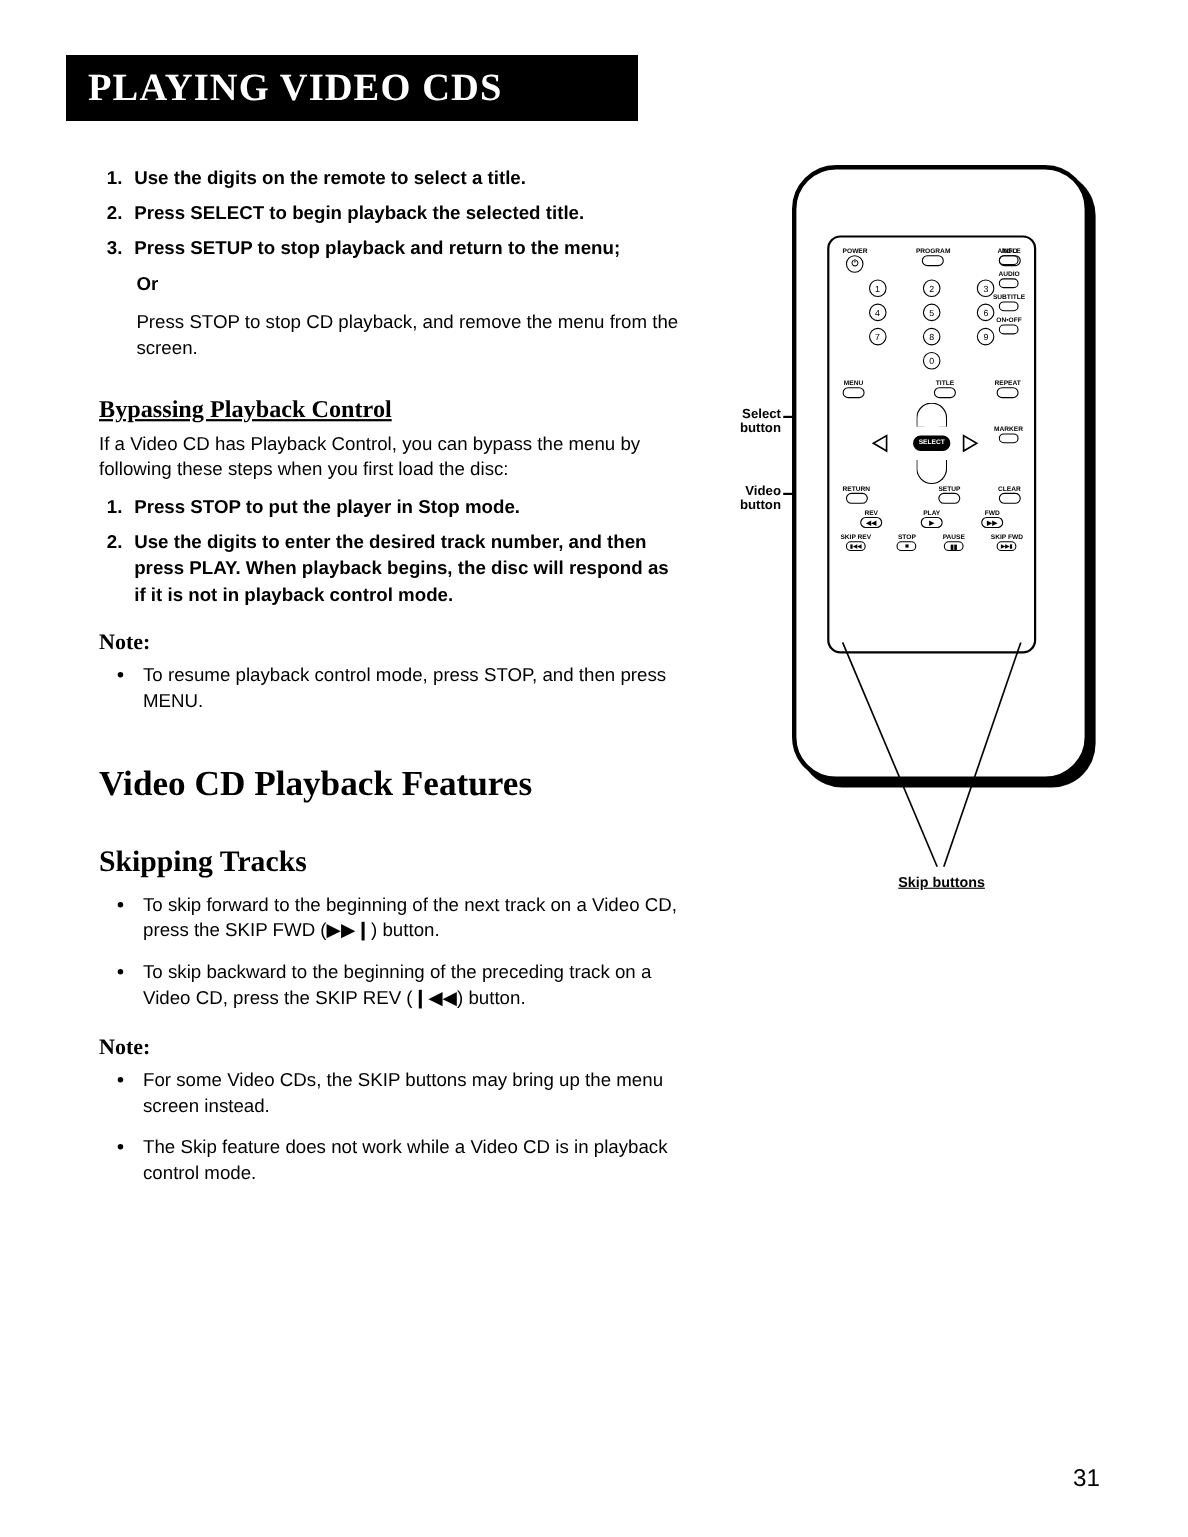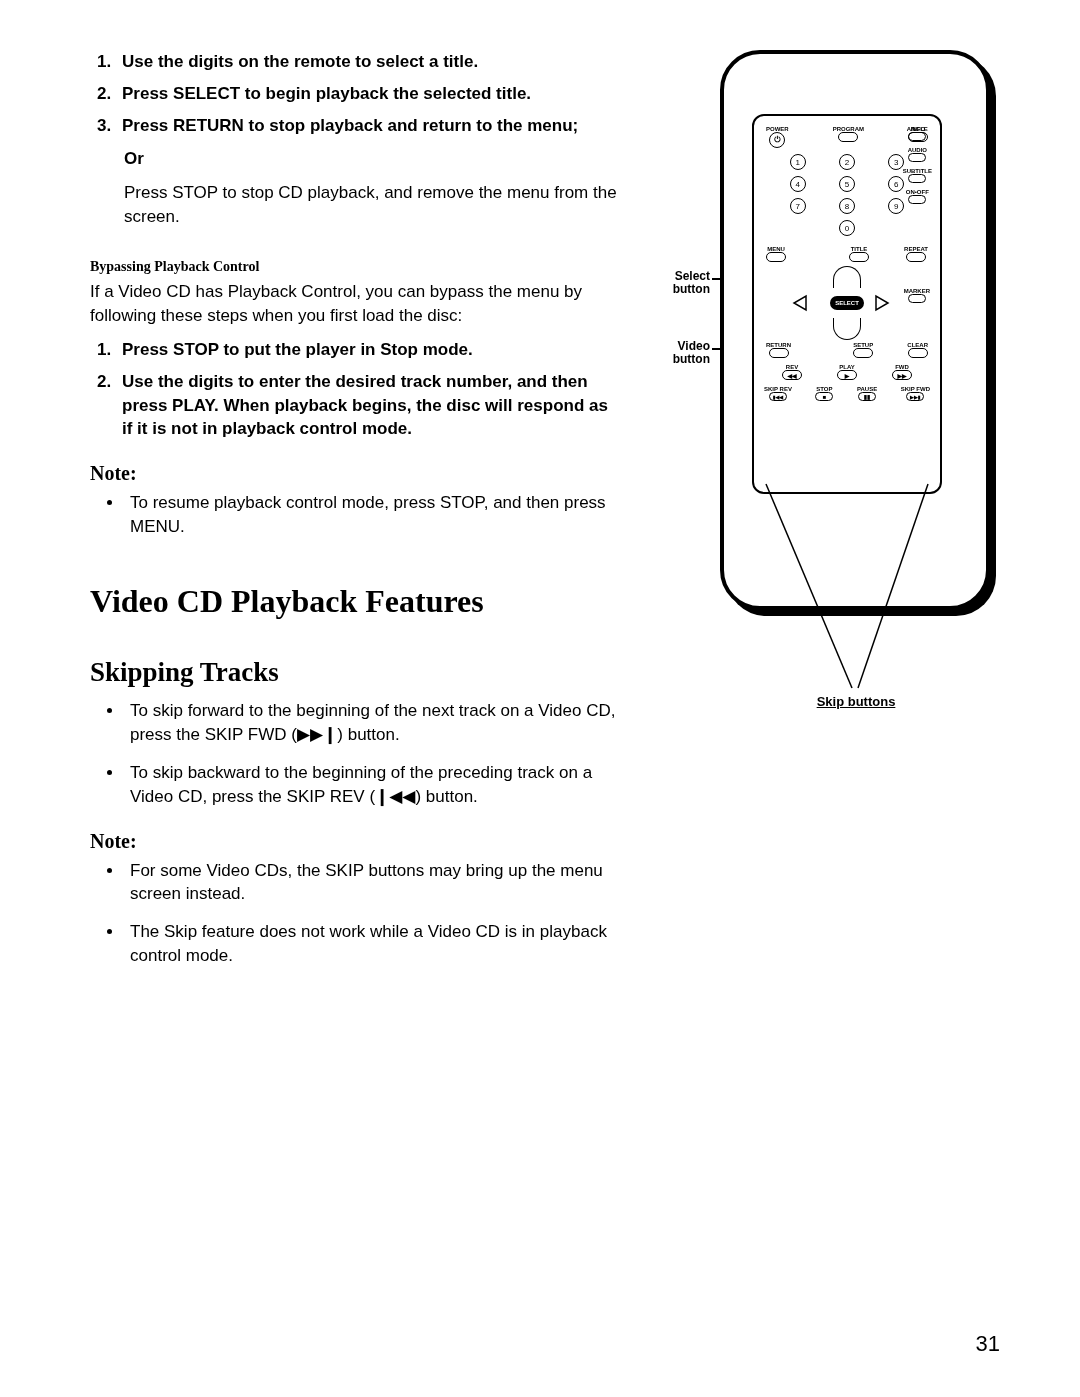--- a/index.html
+++ b/index.html
@@ -56,22 +56,23 @@
     font-weight: bold;
     margin: 10px 0 10px 34px;
   }
   .after-or {
     margin-left: 34px;
     margin-bottom: 28px;
   }
   .sub-h {
     font-family: "Times New Roman", serif;
     font-weight: bold;
-    font-size: 14px;
+    font-size: 22px;
     margin: 18px 0 4px 0;
+    text-decoration: underline;
   }
   .intro {
     margin-bottom: 10px;
   }
   .note-h {
     font-family: "Times New Roman", serif;
     font-weight: bold;
     font-size: 20px;
     margin: 18px 0 2px 0;
   }
@@ -242,28 +243,29 @@
     font-weight: bold;
     left: 50%;
     transform: translateX(-50%);
   }
 </style>
 </head>
 <body>
 
 <div class="page">
 
+  <div class="black-bar">PLAYING VIDEO CDS</div>
 
   <div class="two-col">
     <div class="left-col">
 
       <ol>
         <li>Use the digits on the remote to select a title.</li>
         <li>Press SELECT to begin playback the selected title.</li>
-        <li>Press RETURN to stop playback and return to the menu;</li>
+        <li>Press SETUP to stop playback and return to the menu;</li>
       </ol>
       <div class="or">Or</div>
       <div class="after-or">Press STOP to stop CD playback, and remove the menu from the screen.</div>
 
       <div class="sub-h">Bypassing Playback Control</div>
       <div class="intro">If a Video CD has Playback Control, you can bypass the menu by following these steps when you first load the disc:</div>
       <ol>
         <li>Press STOP to put the player in Stop mode.</li>
         <li>Use the digits to enter the desired track number, and then press PLAY. When playback begins, the disc will respond as if it is not in playback control mode.</li>
       </ol>

